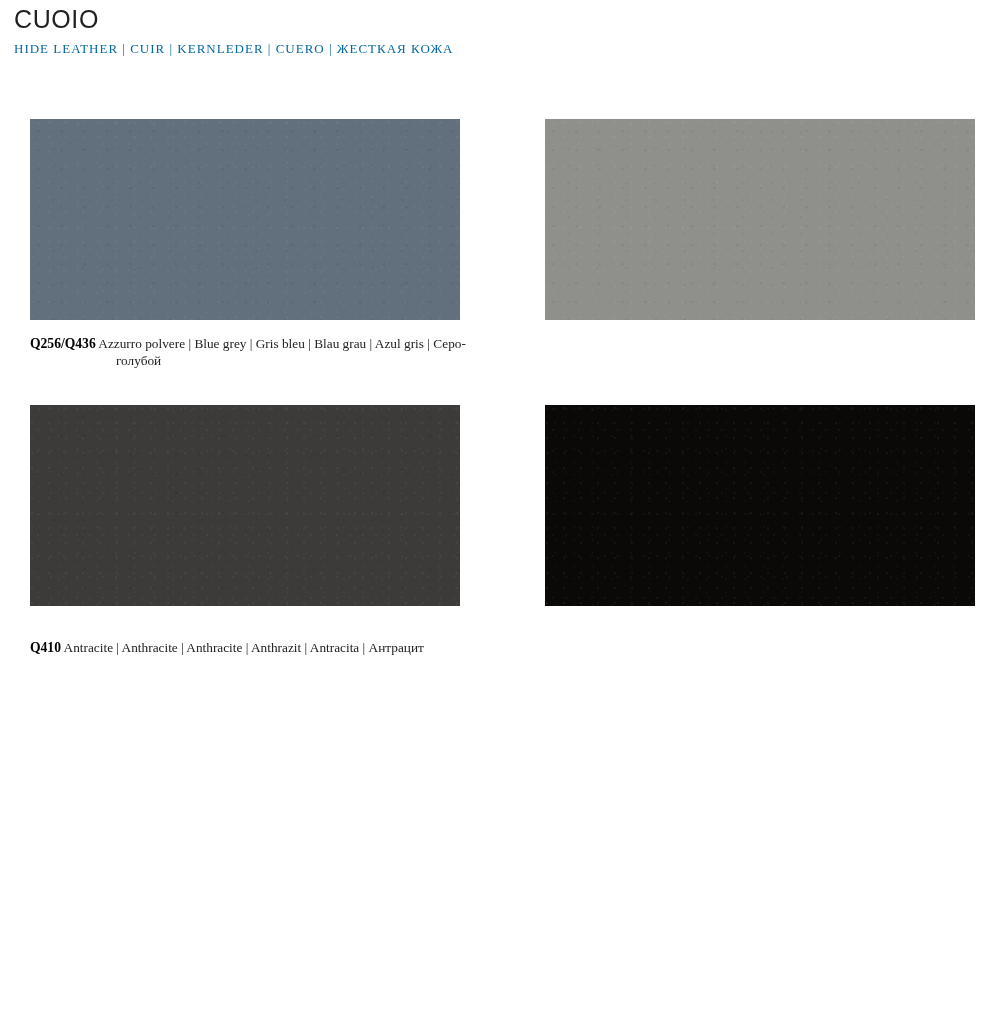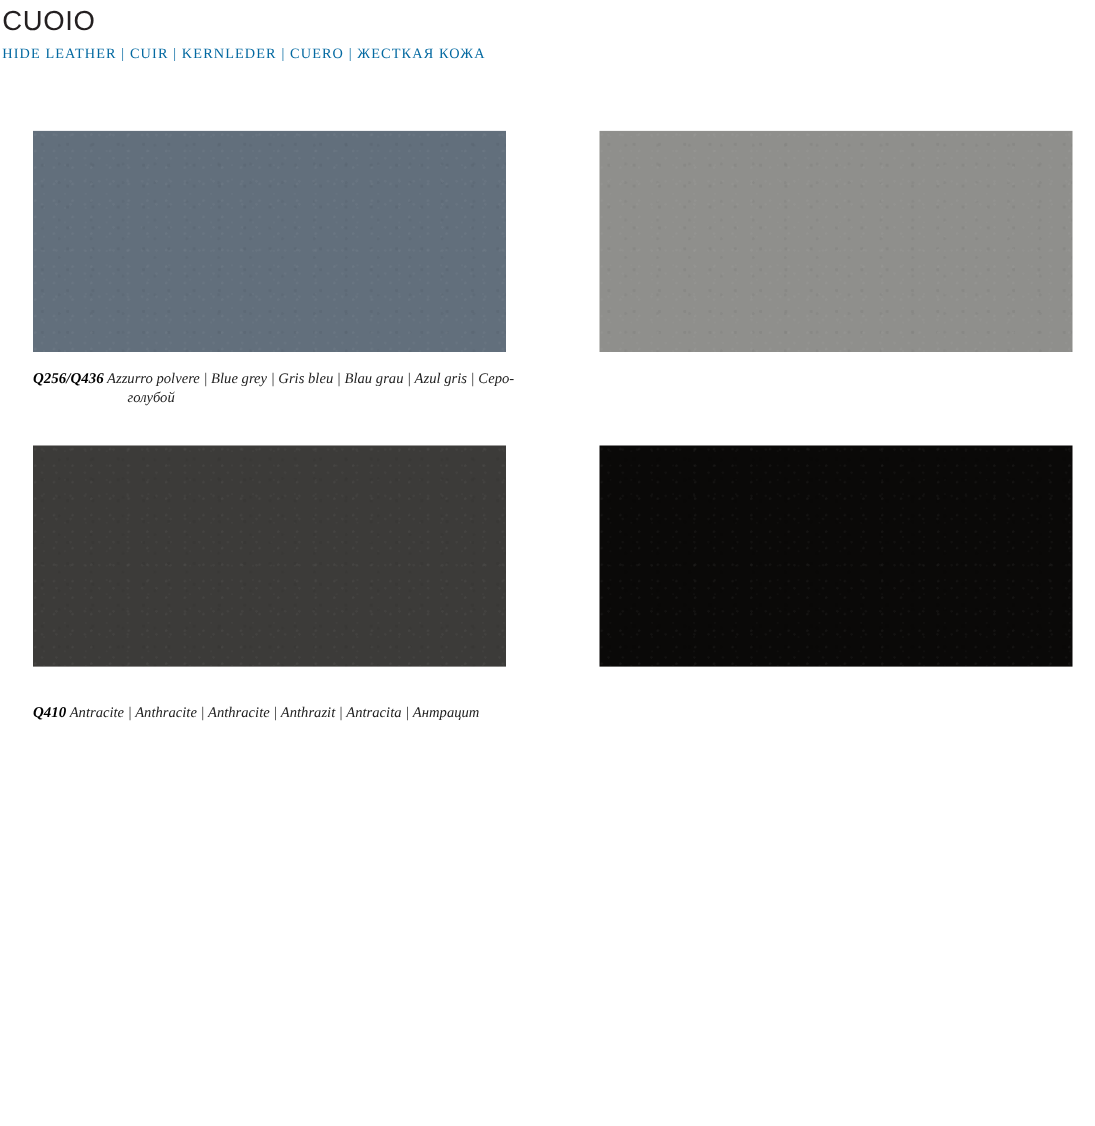--- a/index.html
+++ b/index.html
@@ -12,21 +12,21 @@
     height: 1024px;
     font-family: "Liberation Sans", sans-serif;
     color: #1a1a1a;
     overflow: hidden;
     position: relative;
   }
 
   
   .page-header {
     position: absolute;
-    left: 2px;
+    left: 14px;
     top: 4px;
     width: 960px;
   }
   .page-title {
     font-family: "Liberation Sans", sans-serif;
     font-size: 25px;
     font-weight: 400;
     letter-spacing: 0.6px;
     color: #231f20;
     line-height: 30px;
@@ -43,21 +43,20 @@
     margin: 4px 0 0 0;
     white-space: nowrap;
   }
 
   
   .swatch-grid {
     position: absolute;
     left: 0;
     top: 119px;
     width: 995px;
-    font-style: italic;
   }
   .swatch-row {
     position: relative;
     width: 995px;
   }
   .swatch-cell {
     position: absolute;
     width: 430px;
   }
   .swatch-cell.col-left  { left: 30px; }

